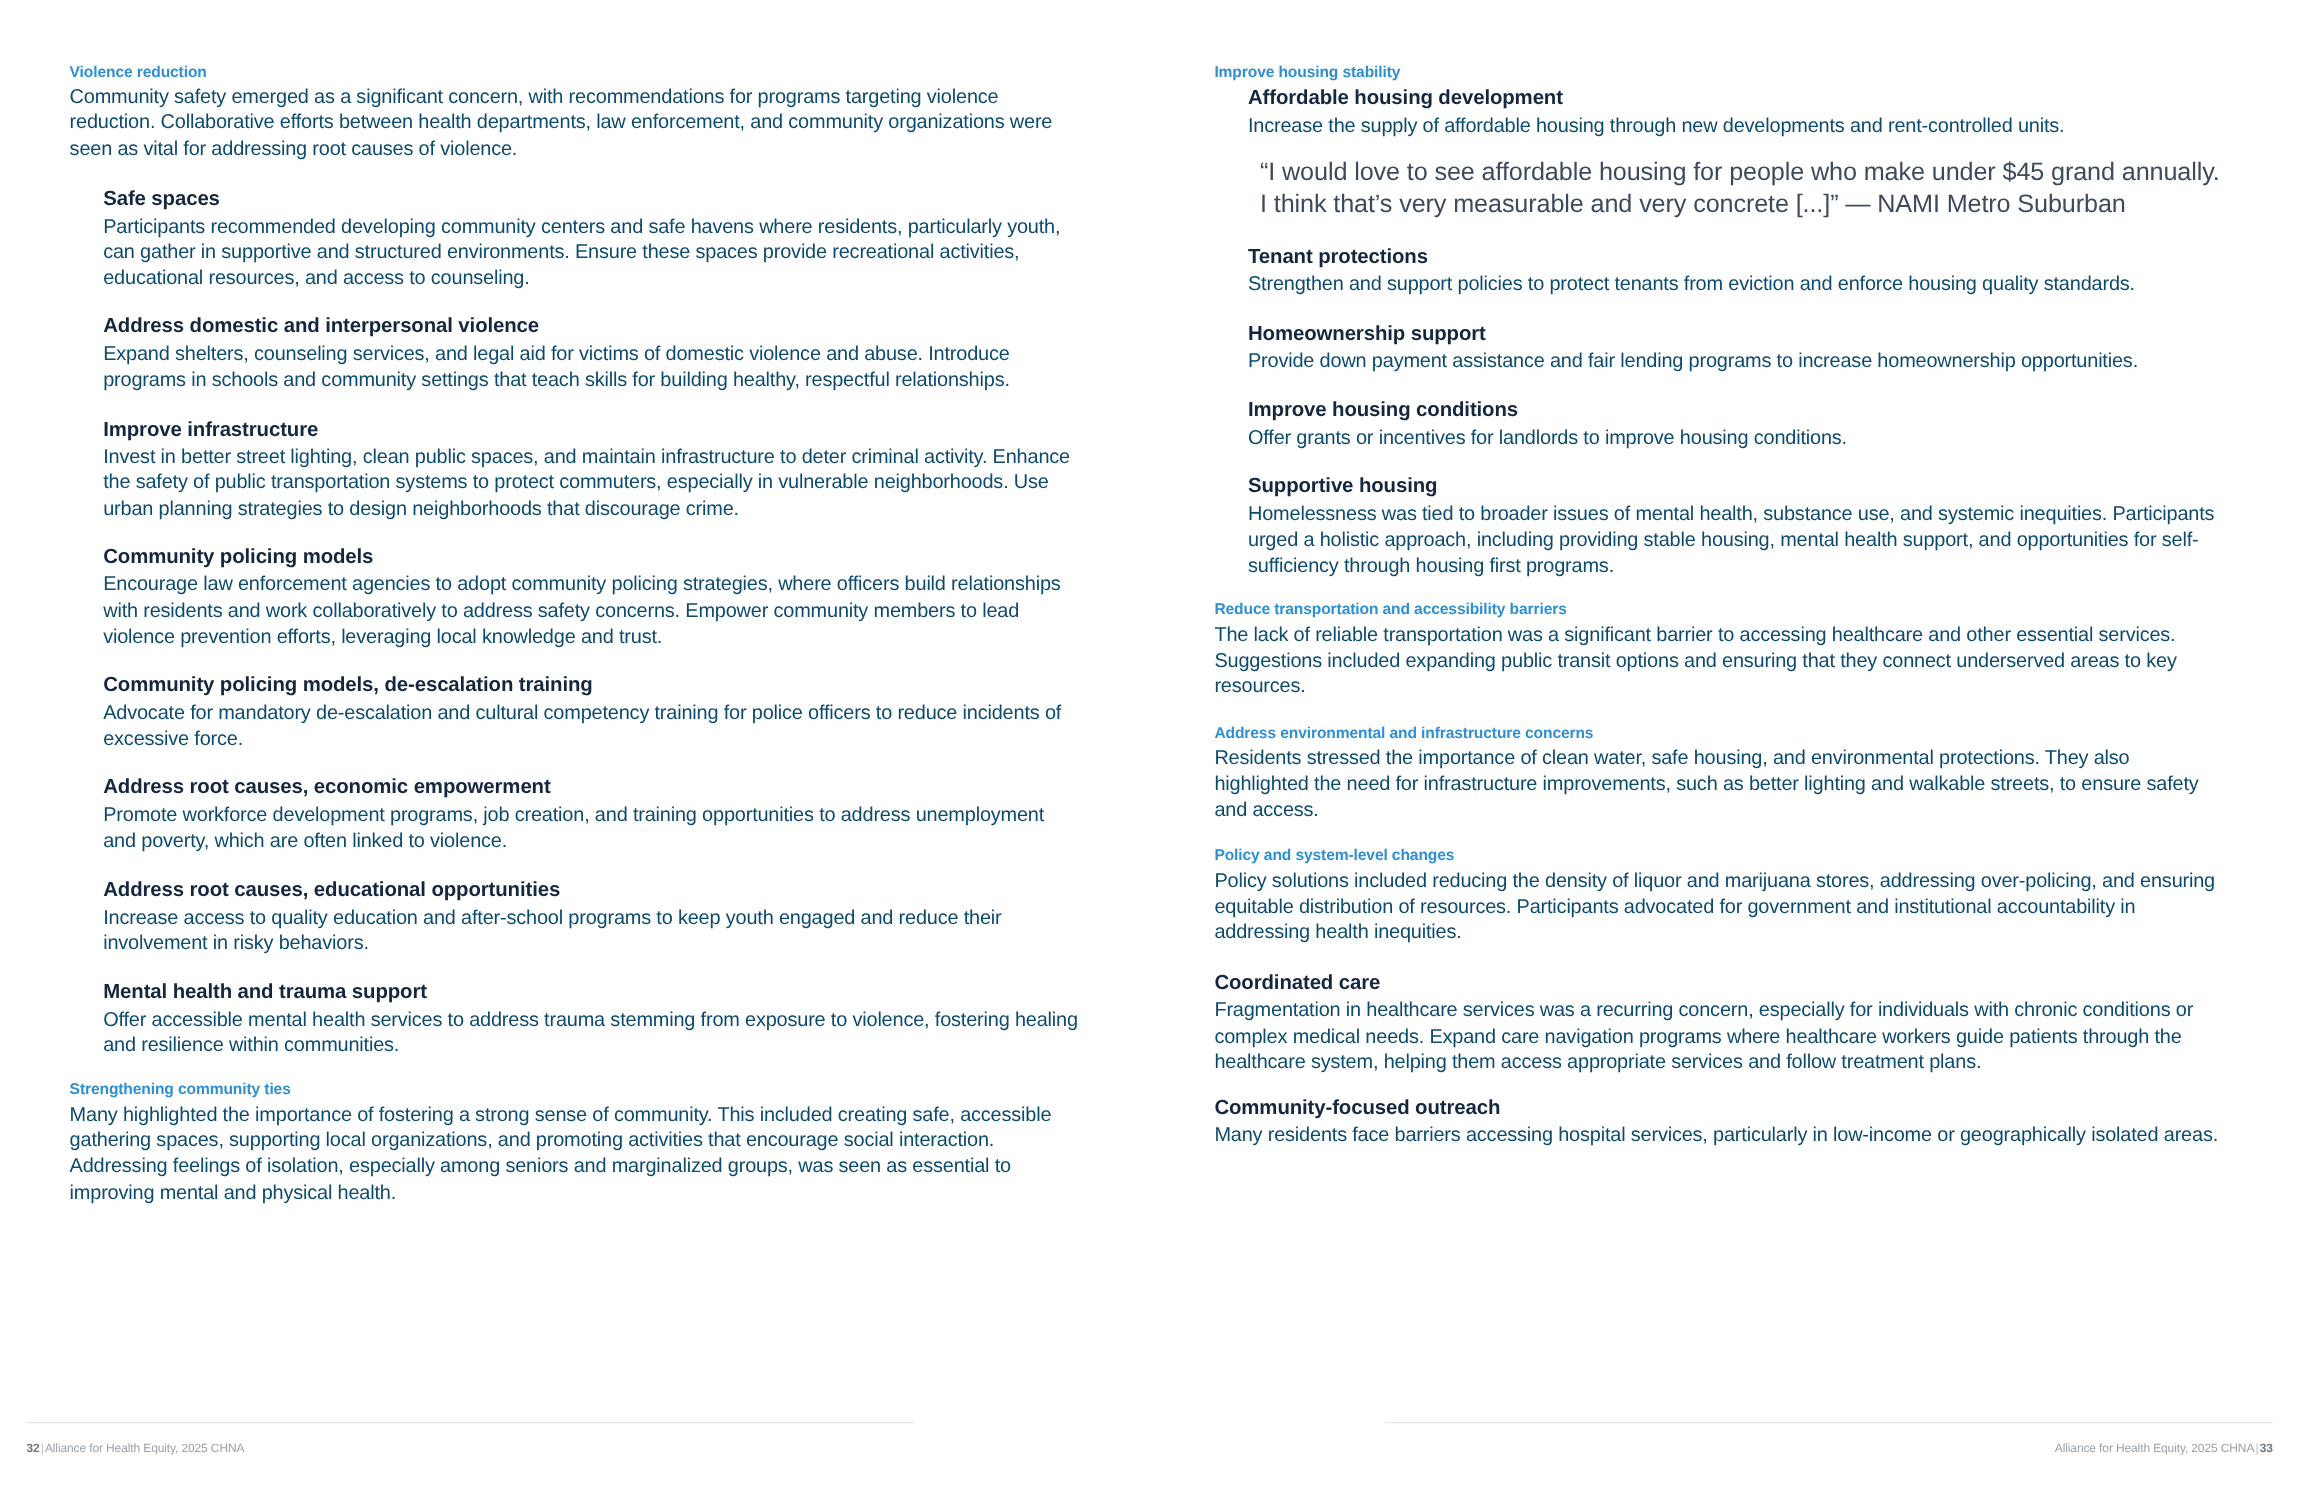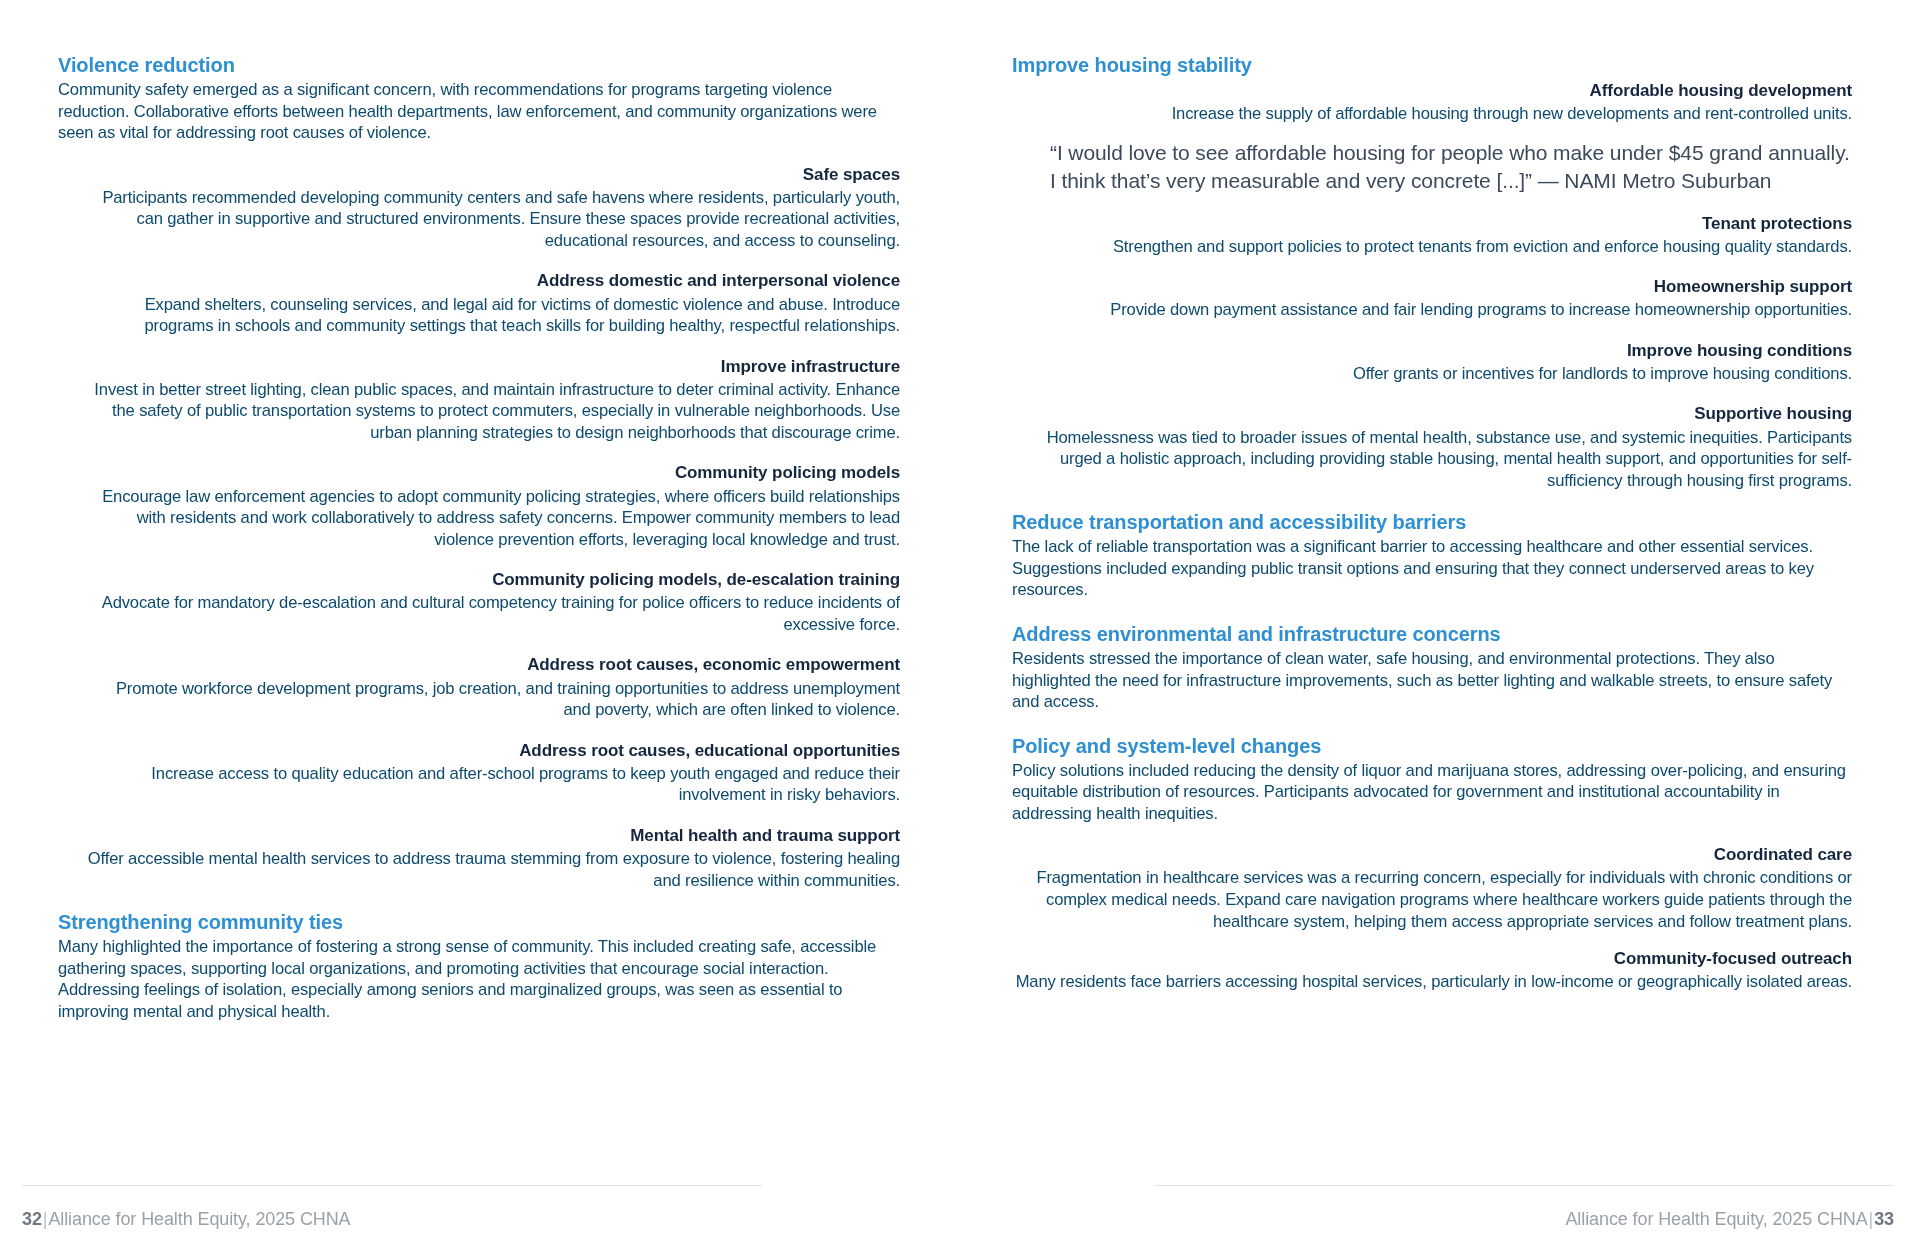--- a/index.html
+++ b/index.html
@@ -31,21 +31,21 @@
     overflow: hidden;
   }
 
   .page-left  { padding: 52px 60px 0 58px; }
   .page-right { padding: 52px 68px 0 52px; }
 
   
 
   .sec-head {
     color: #2e8fd1;
-    font-size: 20px;
+    font-size: 13px;
     font-weight: bold;
     line-height: 1.30;
     letter-spacing: -0.1px;
     margin-bottom: 1px;
   }
 
   .sub-head {
     color: #15263f;
     font-size: 17px;
     font-weight: bold;
@@ -70,43 +70,42 @@
 
   
 
   .sec-block { margin-bottom: 0; }
 
   .intro-para { margin-bottom: 20px; }
 
   .item {
     margin-left: 28px;
     margin-bottom: 19px;
-    text-align: right;
   }
   .item:last-child { margin-bottom: 0; }
 
   .item-tight { margin-bottom: 14px; }
 
   .item-nomargin { margin-left: 0; }
 
   .quote-block {
     margin-left: 38px;
     margin-top: 14px;
     margin-bottom: 18px;
   }
 
   .gap-after-section { margin-bottom: 20px; }
   .gap-sm { margin-bottom: 16px; }
 
   
 
   .footer {
     position: absolute;
-    bottom: 12px;
-    font-size: 18px;
+    bottom: 29px;
+    font-size: 10px;
     letter-spacing: -0.1px;
     color: #9aa1a8;
     white-space: nowrap;
   }
   .footer-left  { left: 22px; }
   .footer-right { right: 26px; }
 
   .footer .pg {
     color: #6f7881;
     font-weight: bold;

